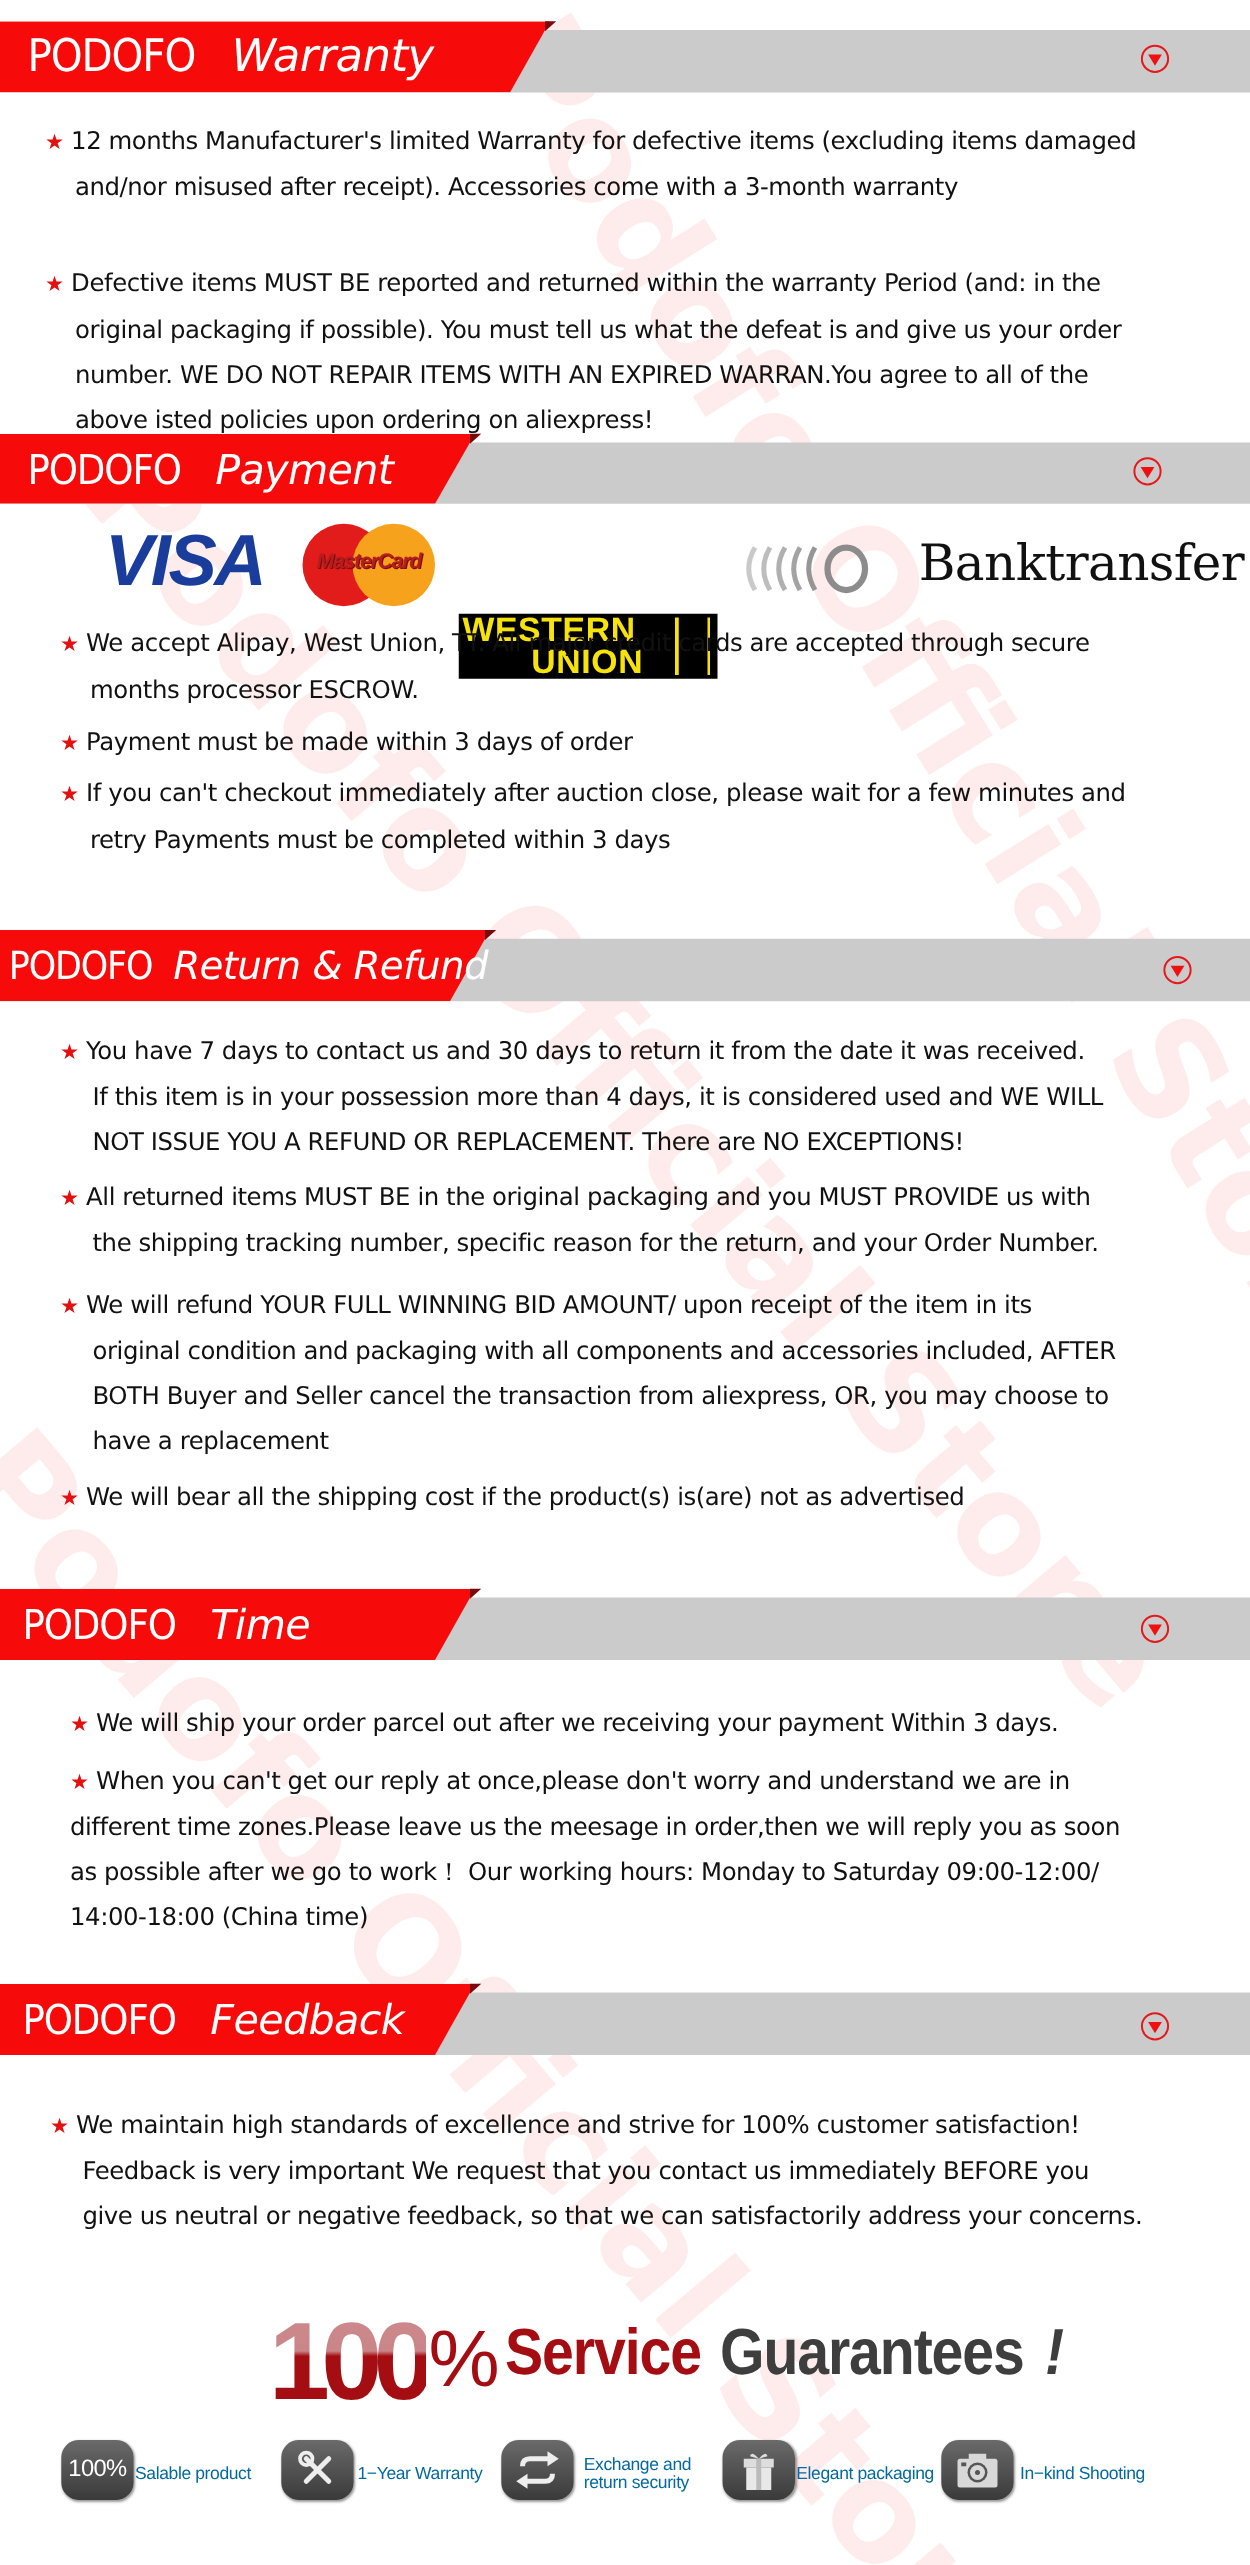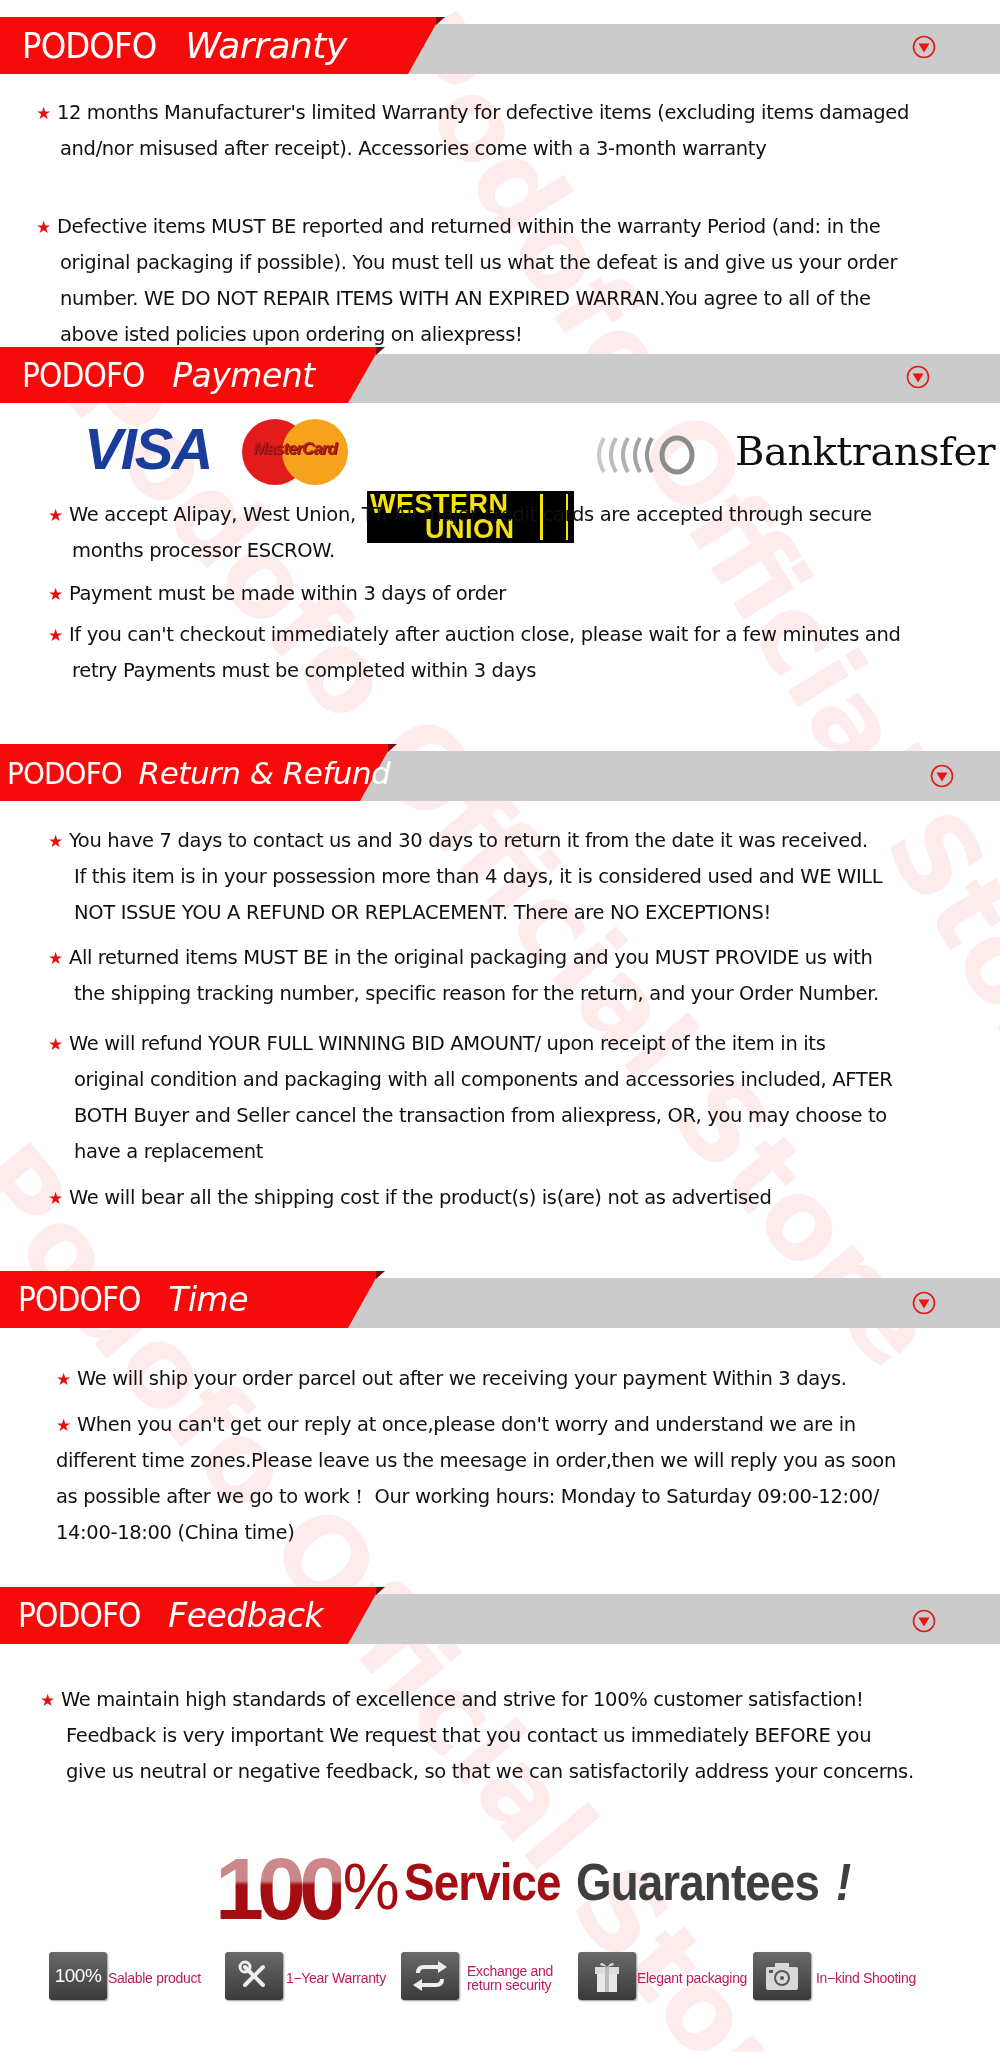--- a/index.html
+++ b/index.html
@@ -49,23 +49,23 @@
            letter-spacing: -7px; color: #a40d12;
            background: linear-gradient(180deg, #cf8c8e 0%, #c98587 42%, #a40d12 46%, #a40d12 100%);
            -webkit-background-clip: text; background-clip: text; -webkit-text-fill-color: transparent; }
   .g-pct { font-family: "Liberation Sans", sans-serif; font-size: 64px; color: #a40d12; font-weight: normal; }
   .g-service { font-family: "Liberation Sans", sans-serif; font-weight: bold; font-size: 52px;
                color: #a40d12; letter-spacing: -1px; transform: scaleX(0.88); transform-origin: left; display:inline-block; }
   .g-guar { font-family: "Liberation Sans", sans-serif; font-weight: bold; font-size: 52px;
             color: #3e3e3e; letter-spacing: -1px; transform: scaleX(0.88); transform-origin: left; display:inline-block; }
 
   .feat-icon { position: absolute; width: 58px; height: 48px; background: linear-gradient(180deg, #6a6a6a, #3a3a3a);
-               border-radius: 3px; box-shadow: 1px 1px 2px rgba(0,0,0,0.4); display: flex; align-items: center; justify-content: center;
+               border-radius: 14px; box-shadow: 1px 1px 2px rgba(0,0,0,0.4); display: flex; align-items: center; justify-content: center;
                color: #eee; }
-  .feat-label { position: absolute; font-family: "Liberation Sans", sans-serif; font-size: 14px; color: #be185d; line-height: 14px; letter-spacing: -0.3px; }
+  .feat-label { position: absolute; font-family: "Liberation Sans", sans-serif; font-size: 14px; color: #0369a1; line-height: 14px; letter-spacing: -0.3px; }
 
   
   .wm { position: absolute; font-family: "DejaVu Sans", sans-serif; font-weight: bold; font-size: 110px;
         color: rgba(240, 40, 40, 0.09); white-space: nowrap; pointer-events: none; transform-origin: left top; }
 </style>
 </head>
 <body>
 
 <div class="wm" style="left:470px; top:-10px; transform: rotate(58deg);">Podofo Official Store</div>
 <div class="wm" style="left:40px; top:1120px; transform: rotate(50deg);">Podofo Official Store</div>

